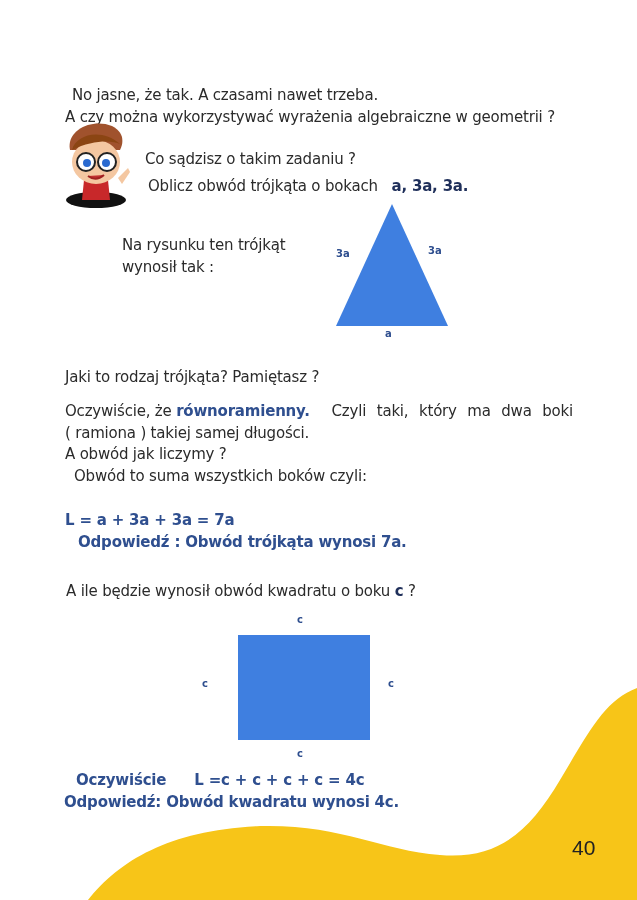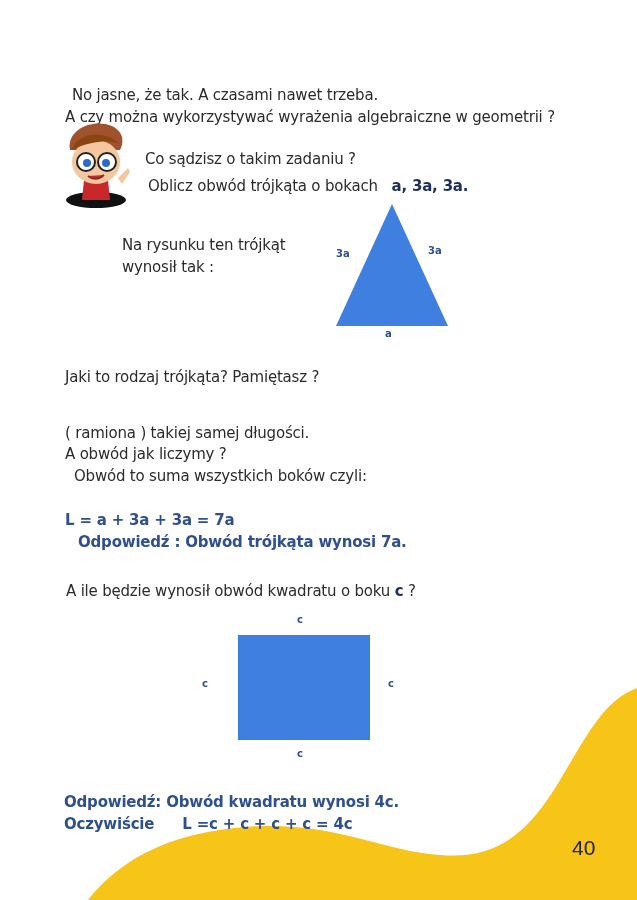--- a/index.html
+++ b/index.html
@@ -47,36 +47,38 @@
 <svg style="position:absolute;left:334px;top:204px;" width="114" height="124" viewBox="0 0 114 124">
   <polygon points="58,0 114,122 2,122" fill="#3f7fe0"></polygon>
 </svg>
 <div class="lbl" style="left:336px;top:248px;">3a</div>
 <div class="lbl" style="left:428px;top:245px;">3a</div>
 <div class="lbl" style="left:385px;top:328px;">a</div>
 
 <div class="t" style="left:65px;top:356px;margin-top:10px;">Jaki to rodzaj trójkąta? Pamiętasz ?</div>
 
 <div class="t" style="left:65px;top:400px;width:508px;display:flex;justify-content:space-between;">
+  <span><span>Oczywiście, że</span> <span class="b">równoramienny.</span></span>
+  <span style="word-spacing:6px;">Czyli taki, który ma dwa boki</span>
 </div>
 <div class="t" style="left:65px;top:422px;">( ramiona ) takiej samej długości.</div>
 <div class="t" style="left:65px;top:443px;">A obwód jak liczymy ?</div>
 <div class="t" style="left:74px;top:465px;">Obwód to suma wszystkich boków czyli:</div>
 
 <div class="t blue" style="left:65px;top:509px;">L = a + 3a + 3a = 7a</div>
 <div class="t blue" style="left:78px;top:531px;">Odpowiedź : Obwód trójkąta wynosi 7a.</div>
 
 <div class="t" style="left:66px;top:580px;">
   <span>A ile będzie wynosił obwód kwadratu o boku</span> <span class="b" style="color:#1f2f5a;">c</span> <span>?</span>
 </div>
 
 <div style="position:absolute;left:238px;top:635px;width:132px;height:105px;background:#3f7fe0;"></div>
 <div class="lbl" style="left:297px;top:614px;">c</div>
 <div class="lbl" style="left:202px;top:678px;">c</div>
 <div class="lbl" style="left:388px;top:678px;">c</div>
 <div class="lbl" style="left:297px;top:748px;">c</div>
 
-<div class="t blue" style="left:64px;top:769px;margin-top:44px;">
+<div class="t blue" style="left:76px;top:769px;">
   <span>Oczywiście</span><span style="display:inline-block;width:28px;"></span><span>L =c + c + c + c = 4c</span>
 </div>
 <div class="t blue" style="left:64px;top:791px;">Odpowiedź: Obwód kwadratu wynosi 4c.</div>
 
 <div class="pagenum">40</div>
 
 </body></html>

